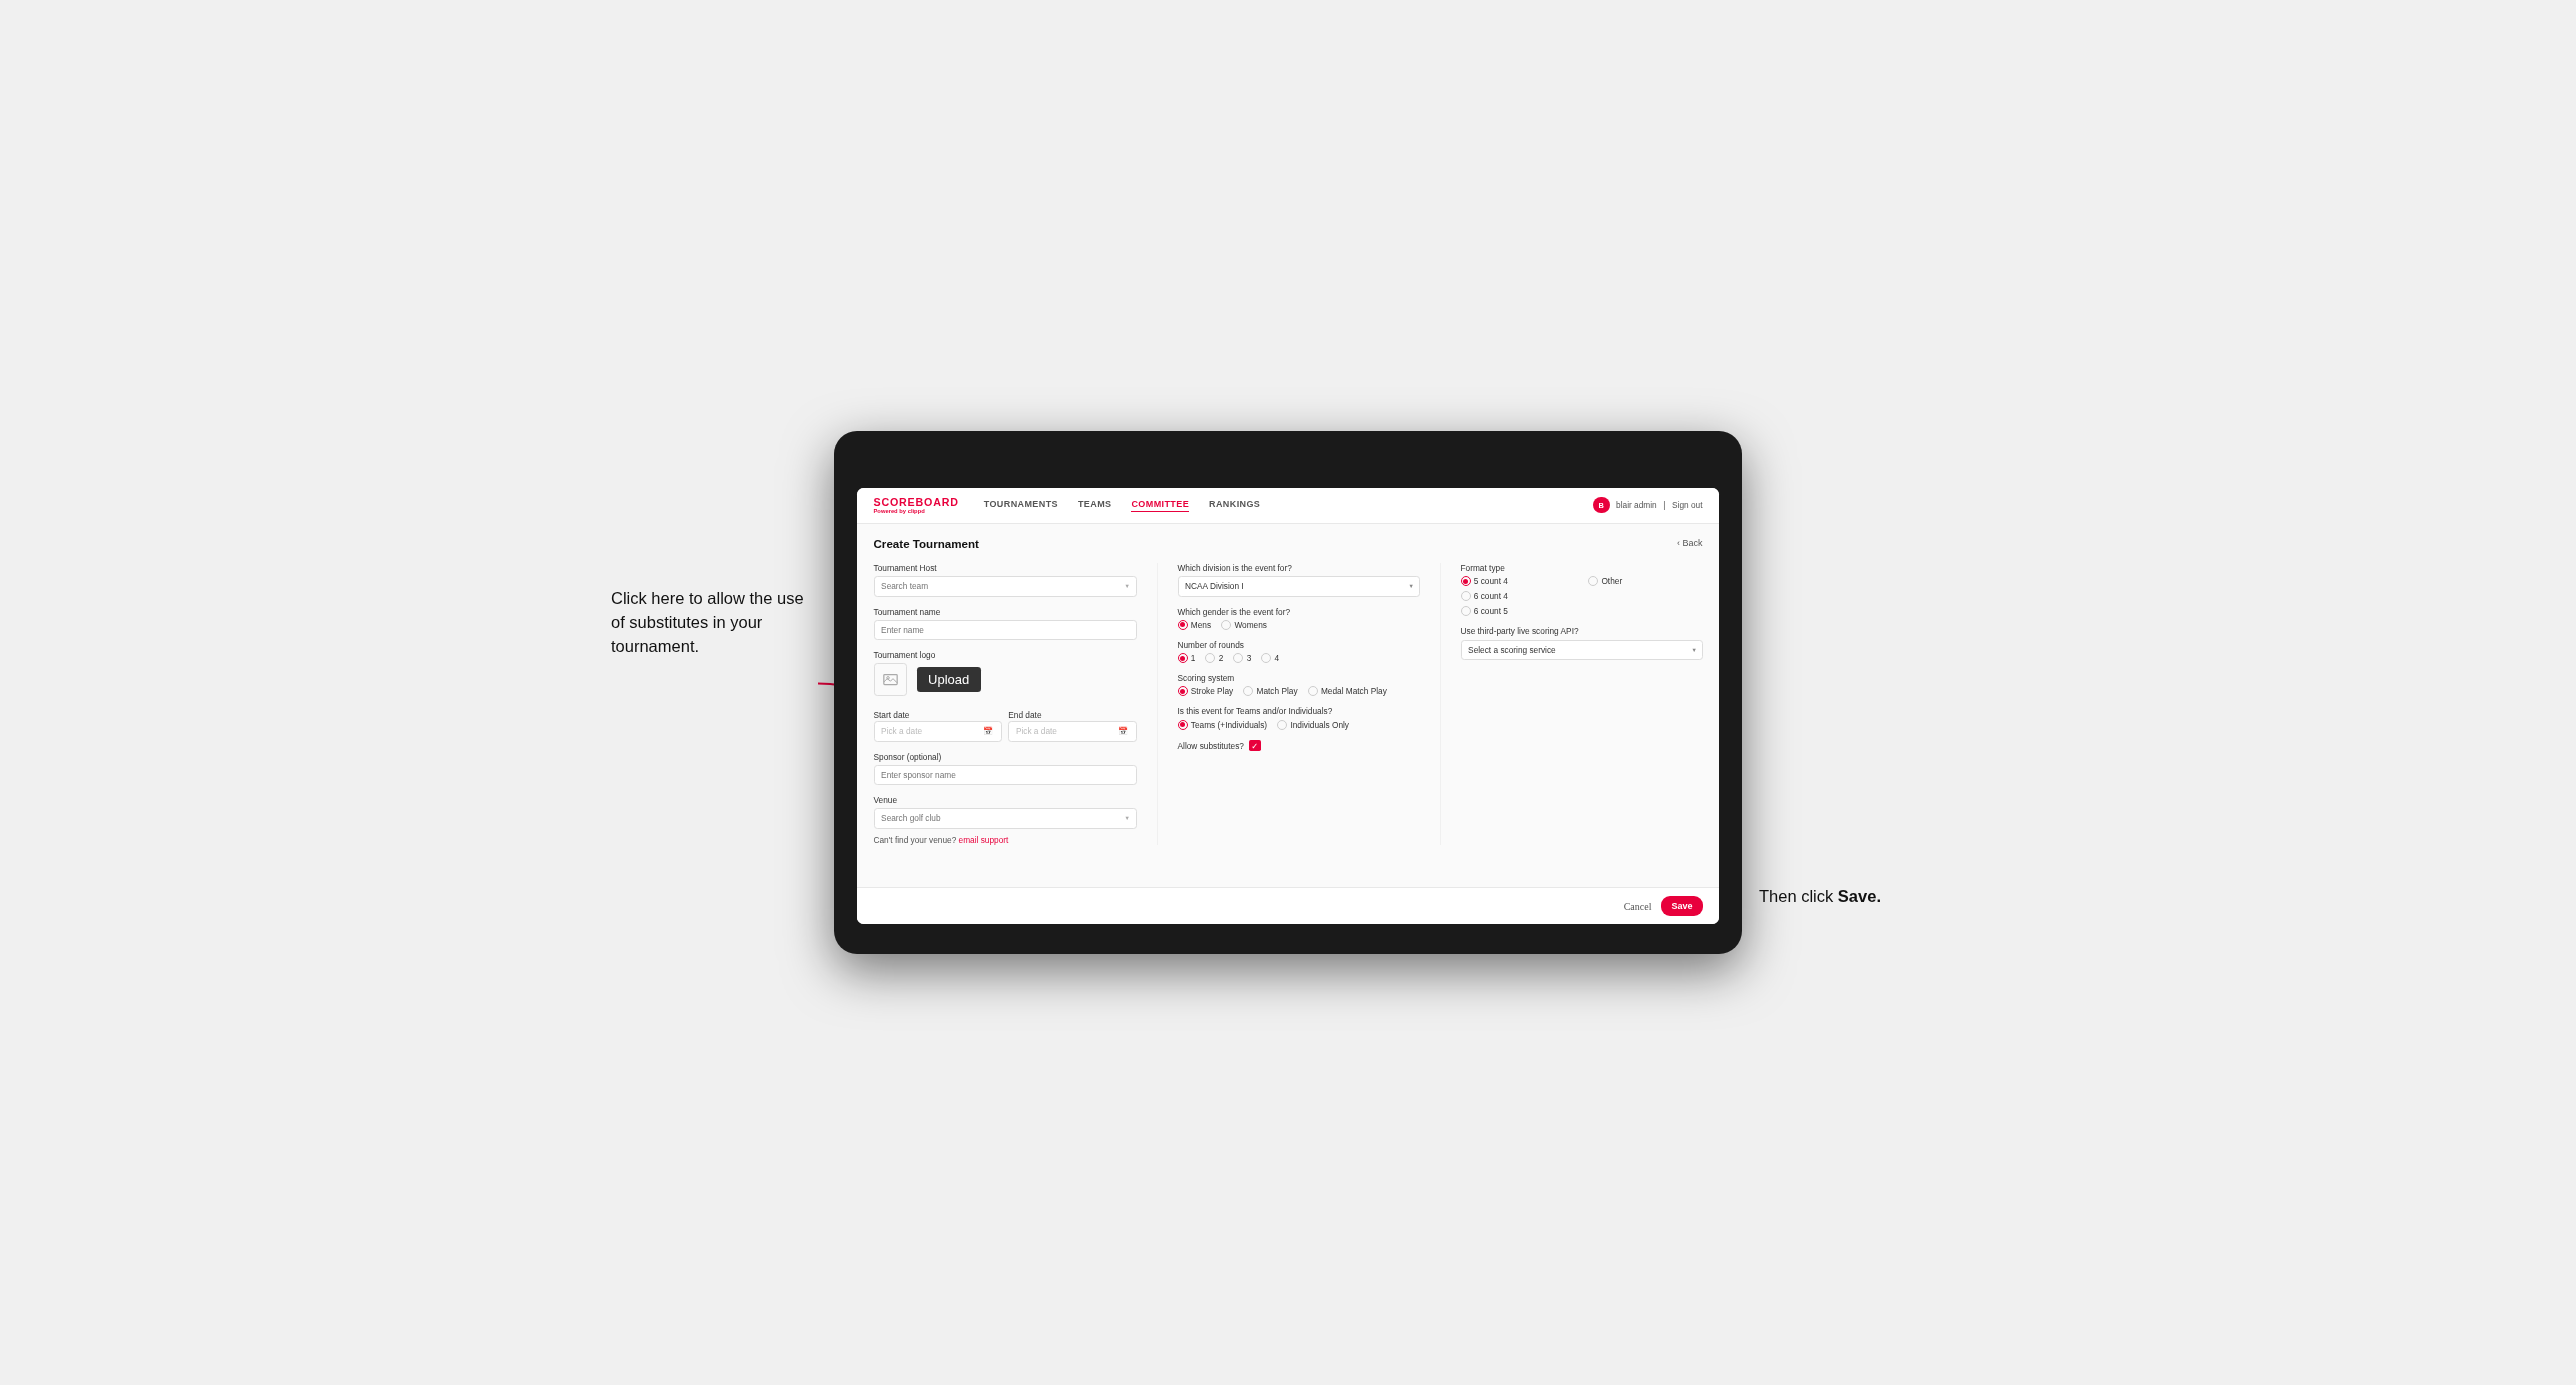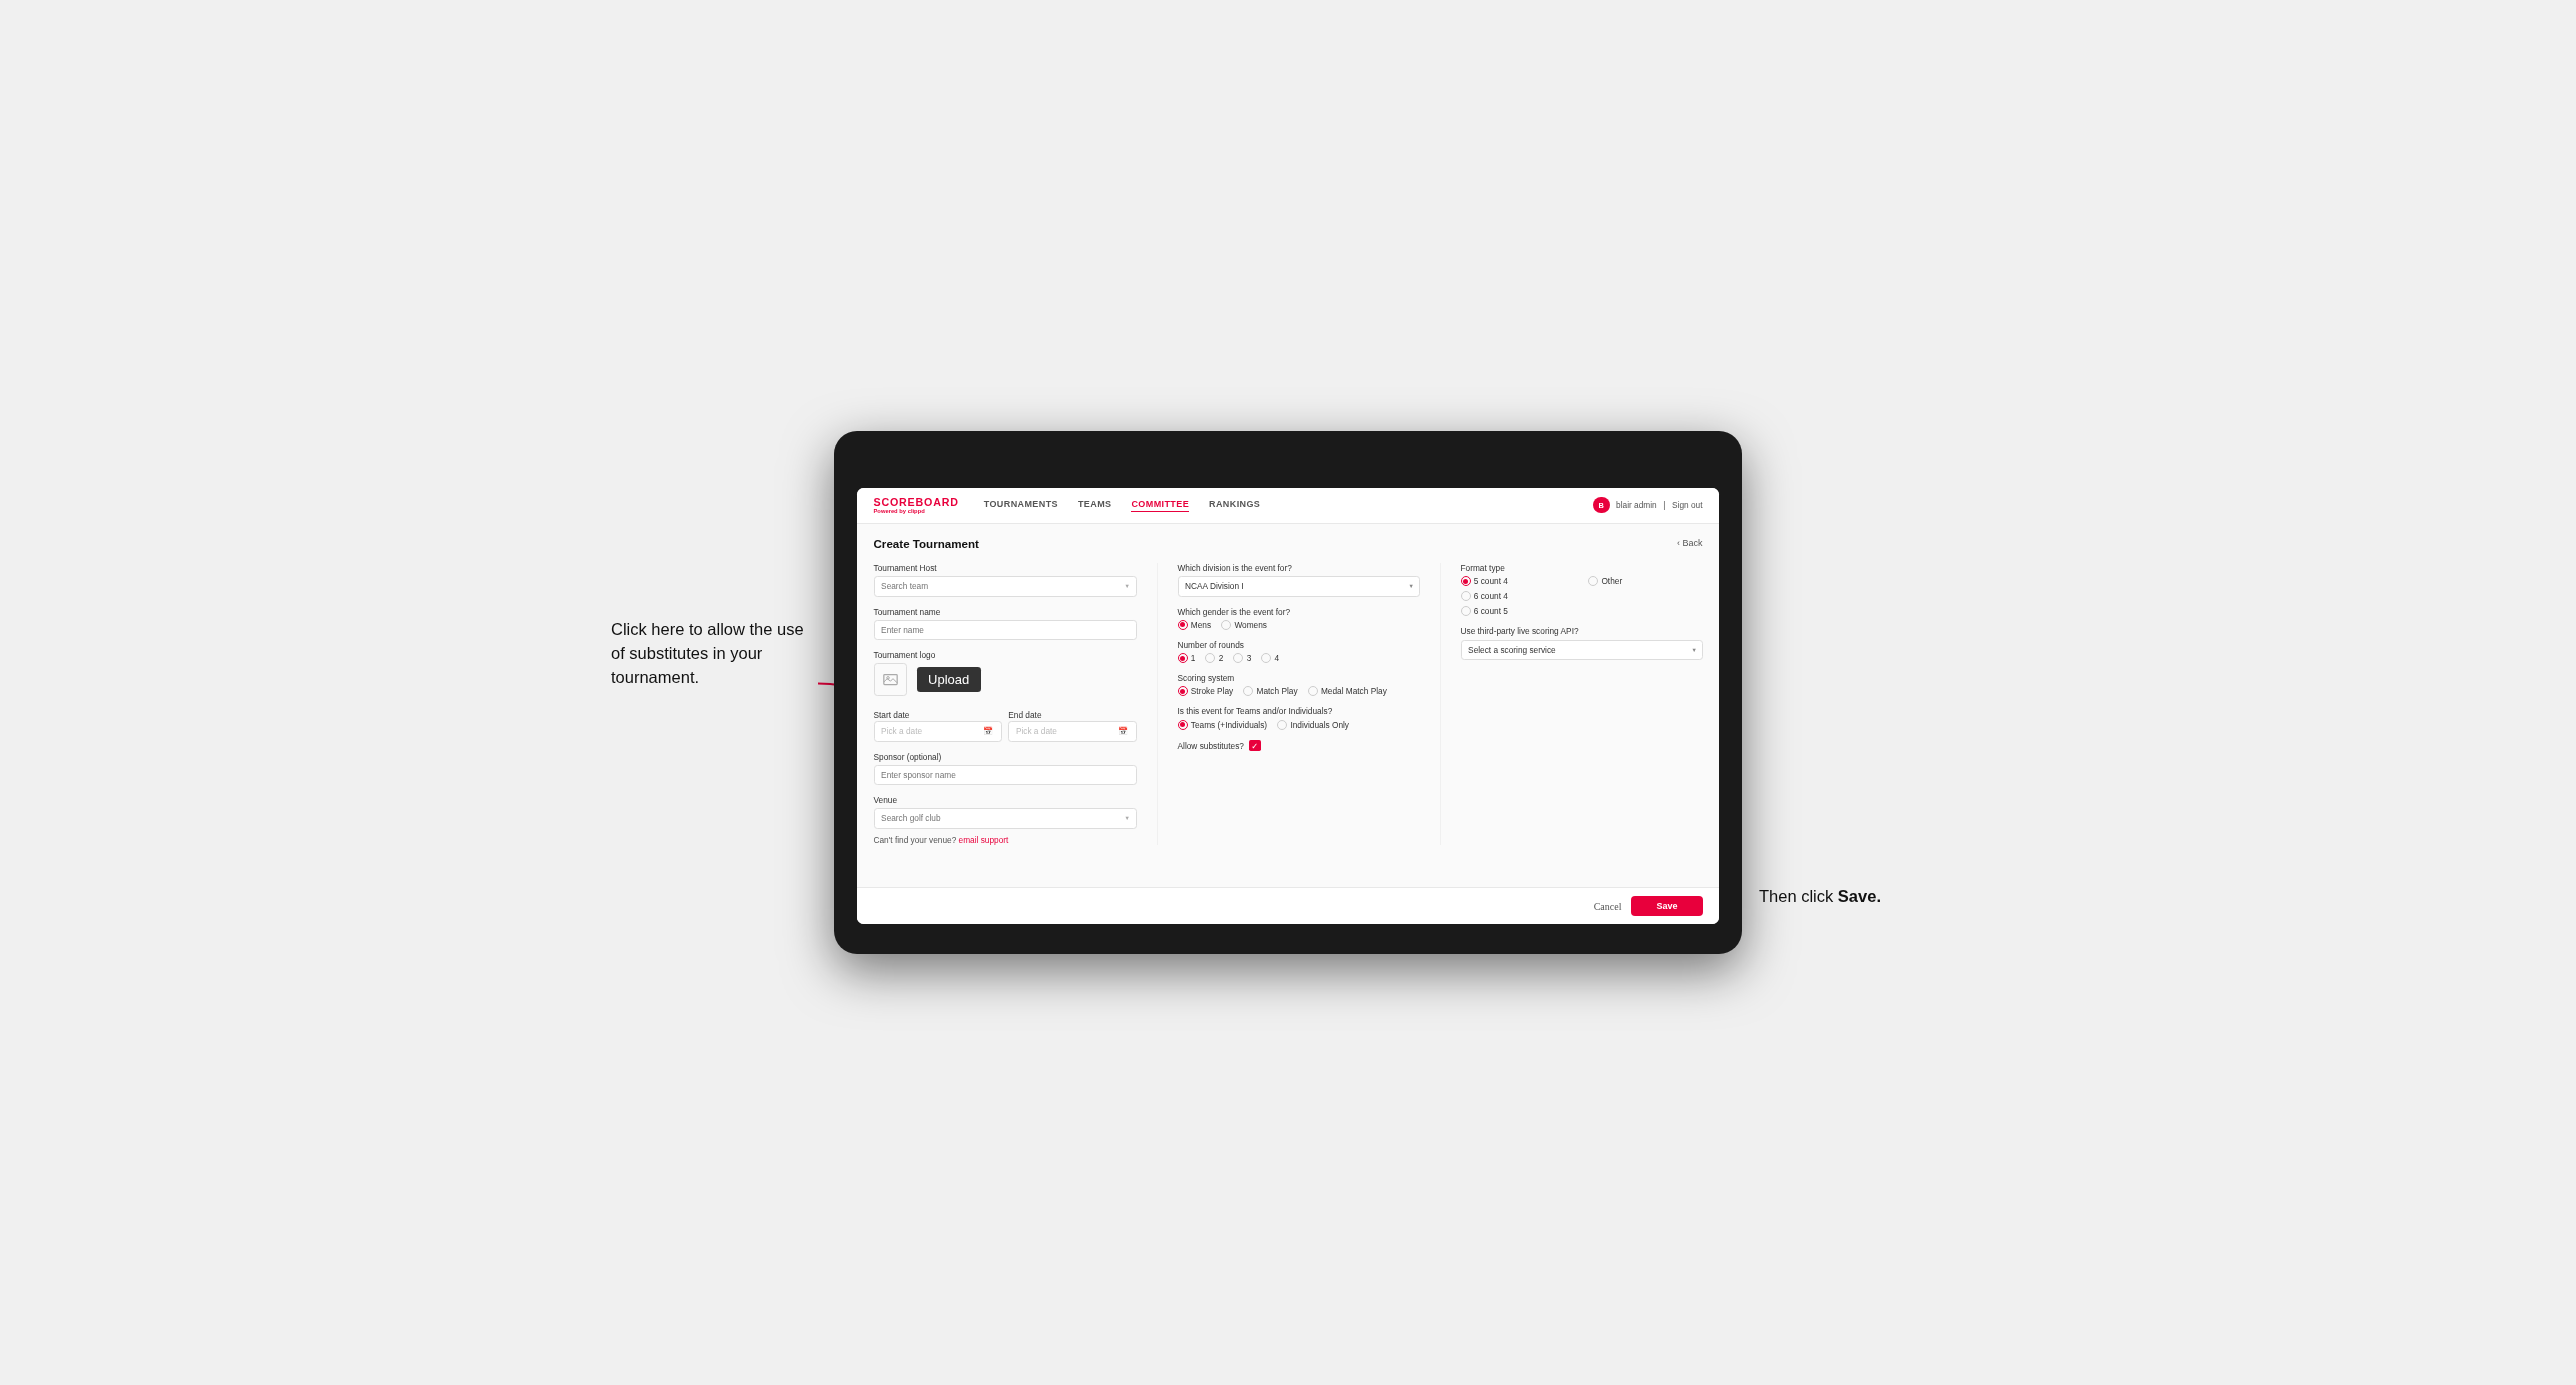--- a/index.html
+++ b/index.html
@@ -336,39 +336,39 @@
       background: none;
       border: none;
       cursor: pointer;
       font-family: Liberation Serif, serif;
     }
 
     .save-btn {
       background: #e8003c;
       color: #fff;
       border: none;
-      border-radius: 4px;
-      padding: 5px 25px;
+      border-radius: 9px;
+      padding: 5px 10px;
       font-size: 9px;
       font-weight: 600;
       cursor: pointer;
     }
 
     
     .col-divider {
       border-left: 0.8px solid #f0f0f0;
       padding-left: 20px;
     }
   </style>
 </head>
 <body>
 
 <div class="page-wrapper">
 
-  <div style="position:absolute; left:-223px; top:187px; font-size:16.5px; line-height:1.45; color:#111; width:206px;">
+  <div style="position:absolute; left:-223px; top:156px; font-size:16.5px; line-height:1.45; color:#111; width:206px;">
     <span>Click here to allow the use of substitutes in your tournament.</span>
   </div>
 
   <svg style="position:absolute; left:-16.5px; top:244px; pointer-events:none; overflow:visible;" width="99" height="50" viewBox="0 0 120 60">
     <defs>
       <marker id="arrowhead-left" markerWidth="8" markerHeight="8" refX="4" refY="4" orient="auto">
         <path d="M0,0 L8,4 L0,8 Z" fill="#e8003c"></path>
       </marker>
     </defs>
     <path d="M0,10 Q60,10 110,50" stroke="#e8003c" stroke-width="2.5" fill="none" marker-end="url(#arrowhead-left)"></path>

